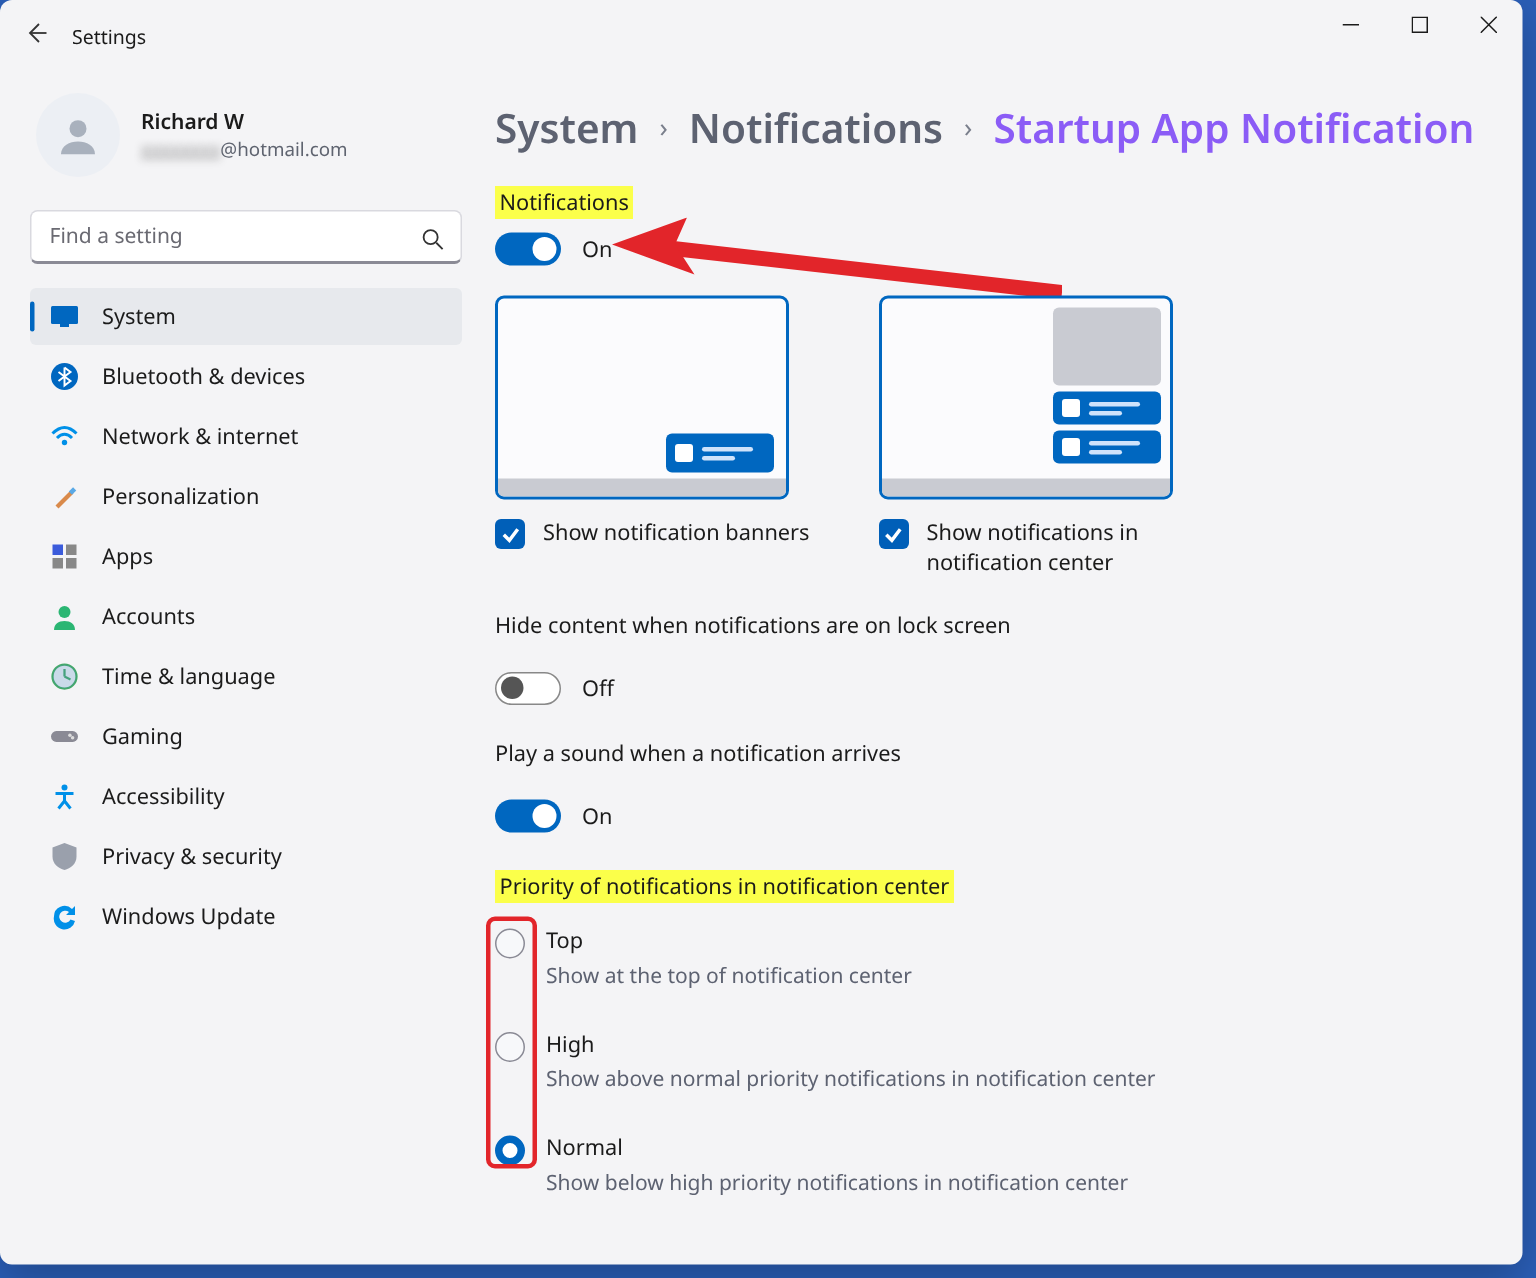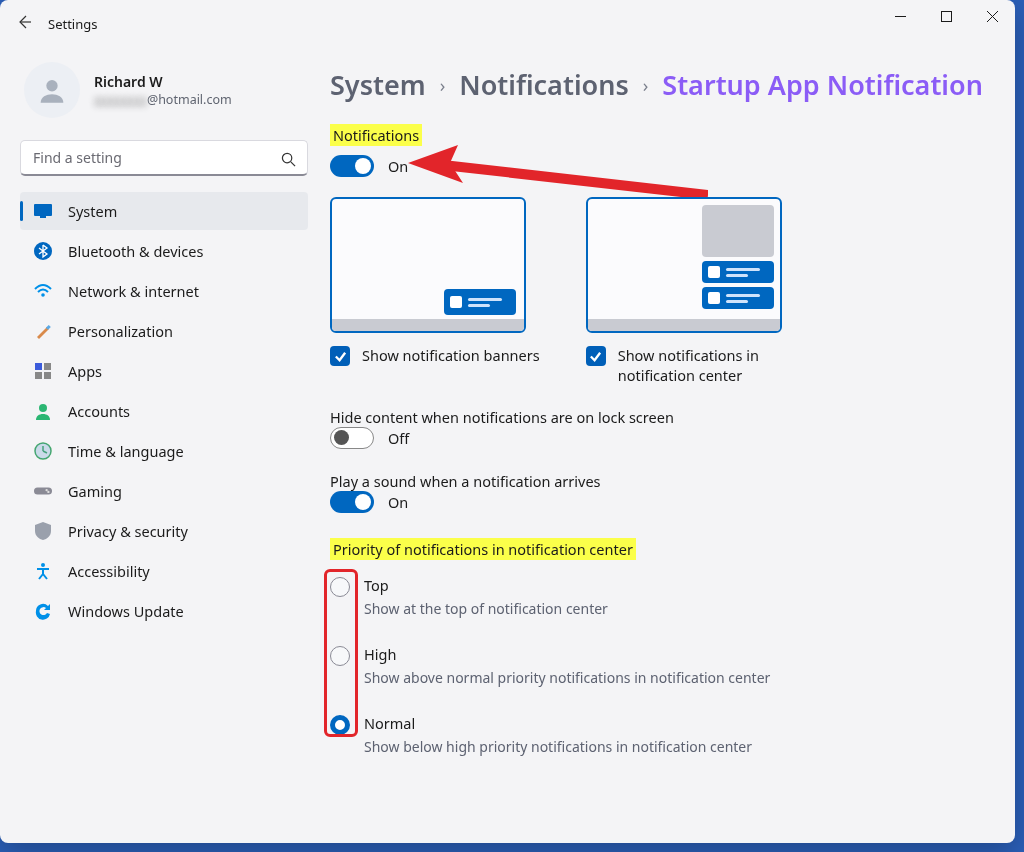--- a/index.html
+++ b/index.html
@@ -73,21 +73,21 @@
   .notif-card .ln.short { width:22px; }
   .panel-notif { right:6px; width:72px; height:22px; }
   .big-panel { position:absolute; right:6px; top:6px; width:72px; height:52px; background:#c9cbd2; border-radius:4px; }
 
   .check-row { display:flex; align-items:flex-start; gap: 12px; }
   .checkbox { width:20px; height:20px; border-radius:4px; background:#005fb8; display:flex; align-items:center; justify-content:center; flex:none; margin-top:1px; }
   .checkbox svg { width:13px; height:13px; stroke:#fff; stroke-width:2.5; fill:none; }
   .check-label { font-size:14.5px; color:#1b1b1b; max-width: 180px; }
 
   .sub-label { font-size: 14.5px; color:#1b1b1b; margin-top: 22px; }
-  .sub-row { display:flex; align-items:center; gap: 14px; margin-top: 0; }
+  .sub-row { display:flex; align-items:center; gap: 14px; margin-top: 21px; }
 
   .radios { position:relative; margin-top: 8px; }
   .radio-row { display:flex; gap: 14px; padding: 8px 0 18px 0; }
   .radio { width:20px; height:20px; border-radius:50%; border:1px solid #8a8a95; background:#f7f8fa; flex:none; margin-top:2px; }
   .radio.selected { border: 5px solid #0067c0; background:#fff; }
   .radio-texts .rt-title { font-size:14.5px; color:#1b1b1b; }
   .radio-texts .rt-desc { font-size:14px; color:#5d6271; margin-top:4px; }
   .radio-highlight-box {
     position:absolute; left:-6px; top:2px; width: 34px; height: 168px;
     border: 3px solid #e2252a; border-radius: 6px; pointer-events:none;
@@ -228,34 +228,34 @@
               <svg viewBox="0 0 20 14">
                 <rect x="0" y="3" width="20" height="8" rx="4" fill="#8a8a95"></rect>
                 <circle cx="14" cy="6" r="1.3" fill="#ddd"></circle>
                 <circle cx="16" cy="8" r="1.3" fill="#ddd"></circle>
               </svg>
             </span>
           <span>Gaming</span>
         </li>
         <li class="nav-item">
           <span class="nav-icon">
+              <svg viewBox="0 0 18 18">
+                <circle cx="9" cy="3" r="2" fill="#0090e8"></circle>
+                <path d="M3 7h12M9 7v5m-4 5l4-5 4 5" stroke="#0090e8" stroke-width="2" fill="none"></path>
+              </svg>
+            </span>
+          <span>Accessibility</span>
+        </li>
+        <li class="nav-item">
+          <span class="nav-icon">
               <svg viewBox="0 0 16 18">
                 <path d="M8 0 L16 3 V9 C16 14 12 17 8 18 C4 17 0 14 0 9 V3 Z" fill="#9aa0ac"></path>
               </svg>
             </span>
           <span>Privacy &amp; security</span>
-        </li>
-        <li class="nav-item">
-          <span class="nav-icon">
-              <svg viewBox="0 0 18 18">
-                <circle cx="9" cy="3" r="2" fill="#0090e8"></circle>
-                <path d="M3 7h12M9 7v5m-4 5l4-5 4 5" stroke="#0090e8" stroke-width="2" fill="none"></path>
-              </svg>
-            </span>
-          <span>Accessibility</span>
         </li>
         <li class="nav-item">
           <span class="nav-icon">
               <svg viewBox="0 0 18 18">
                 <path d="M2 9a7 7 0 0 1 12-5l2-2v6h-6l2-2a4 4 0 1 0 1 5l3 1a7 7 0 0 1-14-3z" fill="#0090e8"></path>
               </svg>
             </span>
           <span>Windows Update</span>
         </li>
       </ul>

